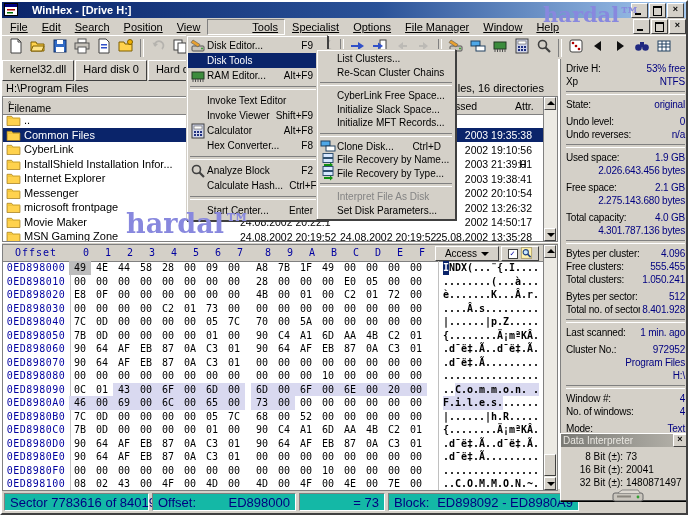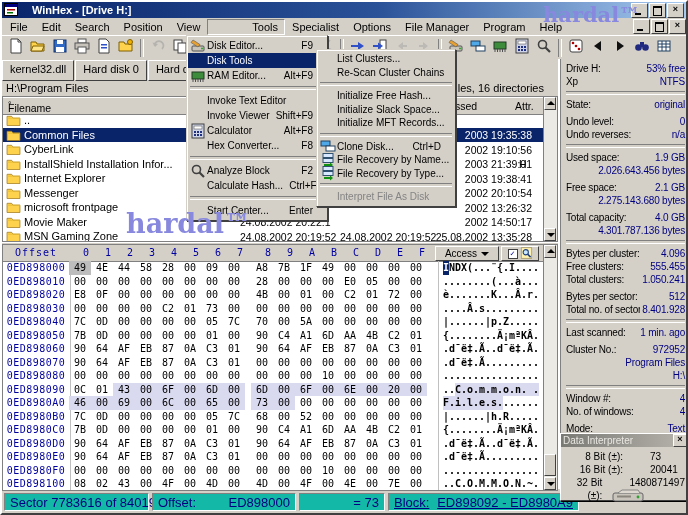--- a/index.html
+++ b/index.html
@@ -13,21 +13,21 @@
     display:flex;align-items:center;color:#fff;font-weight:bold;padding:0 2px;font-size:11px;}
   .titlebar .ttl{margin-left:14px;white-space:nowrap;}
   .winbtns{margin-left:auto;display:flex;}
   .wbtn{width:15px;height:13px;background:#D4D0C8;border:1px solid;border-color:#fff #404040 #404040 #fff;
     margin-left:1px;position:relative;color:#000;font-size:9px;text-align:center;line-height:11px;font-weight:bold;}
   .g-min::after{content:"";position:absolute;left:3px;bottom:2px;width:6px;height:2px;background:#000;}
   .g-max::after{content:"";position:absolute;left:3px;top:2px;width:7px;height:7px;border:1px solid #000;border-top-width:2px;}
   .g-x{font-family:"Liberation Sans",sans-serif;}
   .menubar{position:absolute;top:16px;left:0;right:0;height:17px;display:flex;align-items:center;
     padding-left:1px;border-bottom:1px solid #fff;}
-  .mbi{padding:1px 6px;border:1px solid transparent;white-space:nowrap;}
+  .mbi{padding:1px 6px;border:1px solid transparent;white-space:nowrap;text-decoration:underline;}
   .mbi.active{border-color:#808080 #fff #fff #808080;padding-left:44px;}
   
   .toolbar{position:absolute;top:34px;left:0;right:0;height:23px;}
   .tbgrp{position:absolute;top:0;display:flex;align-items:center;height:23px;}
   .tb{width:22px;height:22px;display:flex;align-items:center;justify-content:center;background:transparent;border:1px solid transparent;}
   .tb.dis{opacity:.45;filter:grayscale(1);}
   .tsep{width:2px;height:18px;border-left:1px solid #808080;border-right:1px solid #fff;margin:0 3px;}
   
   .tabsrow{position:absolute;top:57px;left:0;width:556px;height:20px;display:flex;padding-top:1px;}
   .tab{height:17px;border:1px solid;border-color:#fff #404040 #404040 #fff;background:#D4D0C8;
@@ -95,21 +95,21 @@
   .ip-l{overflow:hidden;}
   .ip-v{margin-left:auto;color:#000080;padding-left:2px;}
   .ip-sub{text-align:right;color:#000080;line-height:13px;white-space:nowrap;}
   .ip-sep{height:2px;margin:3px 0;border-top:1px solid #808080;border-bottom:1px solid #fff;}
   .ip-gap{height:4px;}
   
   .statusbar{position:absolute;left:0;right:0;bottom:0;height:22px;display:flex;gap:3px;padding:2px 2px 2px 2px;box-sizing:border-box;}
   .seg{border:1px solid;border-color:#808080 #fff #fff #808080;background:#14b8a6;color:#000080;
     display:flex;align-items:center;padding:0 5px;font-size:13px;white-space:nowrap;box-sizing:border-box;}
   .seg .v{margin-left:auto;}
-  .seg1{width:145px;} .seg2{width:144px;} .seg3{width:86px;justify-content:flex-end;} .seg4{width:191px;text-decoration:underline;} .seg5{flex:1;}
+  .seg1{width:145px;} .seg2{width:144px;} .seg3{width:86px;justify-content:flex-end;} .seg4{width:191px;} .seg5{flex:1;}
   
   .menu{position:absolute;background:#D4D0C8;border:1px solid;border-color:#D4D0C8 #404040 #404040 #D4D0C8;
     box-shadow:inset 1px 1px 0 #fff, 1px 1px 0 #404040;padding:2px 1px;z-index:30;font-size:10px;}
   #toolsMenu{left:184px;top:33px;width:138px;}
   #diskToolsMenu{left:314px;top:47px;width:136px;}
   .mitem{height:15px;display:flex;align-items:center;padding:0 1px;position:relative;white-space:nowrap;}
   #diskToolsMenu .mitem{height:13.5px;}
   .mico{width:18px;height:14px;display:flex;align-items:center;justify-content:center;flex:none;}
   .mlabel{padding-right:6px;}
   .mshort{margin-left:auto;padding-right:12px;}
@@ -118,21 +118,21 @@
   .mitem.dis{color:#848484;}
   .subarr{position:absolute;right:3px;top:4px;width:0;height:0;border-top:4px solid transparent;border-bottom:4px solid transparent;border-left:4px solid #fff;}
   
   .dinterp{position:absolute;left:558px;top:431px;width:128px;height:66px;background:#D4D0C8;
     border:1px solid;border-color:#fff #404040 #404040 #fff;box-shadow:1px 1px 0 #000;z-index:35;font-size:10px;}
   .di-title{height:13px;background:linear-gradient(90deg,#7A7A75,#B8B5AD);color:#E8E6E0;
     display:flex;align-items:center;padding:0 2px;font-size:10px;}
   .di-x{margin-left:auto;width:12px;height:11px;background:#D4D0C8;border:1px solid;border-color:#fff #404040 #404040 #fff;
     color:#000;font-size:9px;line-height:9px;text-align:center;font-weight:bold;}
   .di-body{padding:3px 4px 0 0;}
-  .di-row{display:flex;line-height:13px;gap:24px;}
+  .di-row{display:flex;line-height:13px;}
   .di-l{width:62px;text-align:right;}
   .di-v{padding-left:3px;}
   
   .wm{position:absolute;color:#8888DE;font-family:"DejaVu Serif",serif;font-weight:bold;z-index:60;pointer-events:none;}
   #wm1{left:541px;top:0px;font-size:21px;}
   #wm2{left:124px;top:206px;font-size:27px;}
   .traydisk{position:absolute;left:610px;top:487px;z-index:40;}
 </style>
 </head>
 <body>
@@ -157,21 +157,21 @@
   <div class="menubar" id="menubar">
     <span class="mbi">File</span>
       <span class="mbi">Edit</span>
       <span class="mbi">Search</span>
       <span class="mbi">Position</span>
       <span class="mbi">View</span>
       <span class="mbi active">Tools</span>
       <span class="mbi">Specialist</span>
       <span class="mbi">Options</span>
       <span class="mbi">File Manager</span>
-      <span class="mbi">Program</span>
+      <span class="mbi">Window</span>
       <span class="mbi">Help</span>
       <span class="winbtns" id="childBtns" style="margin-left: auto;">
       <span class="wbtn g-min"></span>
       <span class="wbtn g-max"></span>
       <span class="wbtn g-x">×</span>
     </span>
   </div>
 
   <div class="toolbar">
     <div class="tbgrp" style="left:3px;" id="tbLeft">
@@ -699,21 +699,21 @@
         <span class="mico"></span>
         <span class="mlabel">List Clusters...</span>
       </div>
       <div class="mitem">
         <span class="mico"></span>
         <span class="mlabel">Re-Scan Cluster Chains</span>
       </div>
       <div class="msep"></div>
       <div class="mitem">
         <span class="mico"></span>
-        <span class="mlabel">Initialize Free Hash...</span>
+        <span class="mlabel">CyberLink Free Space...</span>
       </div>
       <div class="mitem">
         <span class="mico"></span>
         <span class="mlabel">Initialize Slack Space...</span>
       </div>
       <div class="mitem">
         <span class="mico"></span>
         <span class="mlabel">Initialize MFT Records...</span>
       </div>
       <div class="msep"></div>
@@ -746,20 +746,24 @@
             <path d="M4 13 h6" stroke="#109010" stroke-width="2"></path>
             <path d="M10 10.5 l3 2.5 -3 2.5 z" fill="#109010"></path>
           </svg>
         </span>
         <span class="mlabel">File Recovery by Type...</span>
       </div>
       <div class="msep"></div>
       <div class="mitem dis">
         <span class="mico"></span>
         <span class="mlabel">Interpret File As Disk</span>
+      </div>
+      <div class="mitem">
+        <span class="mico"></span>
+        <span class="mlabel">Set Disk Parameters...</span>
       </div>
     </div>
 
   <div class="dinterp">
     <div class="di-title">
       <span>Data Interpreter</span>
       <span class="di-x">×</span>
     </div>
     <div class="di-body" id="diBody">
         <div class="di-row">

